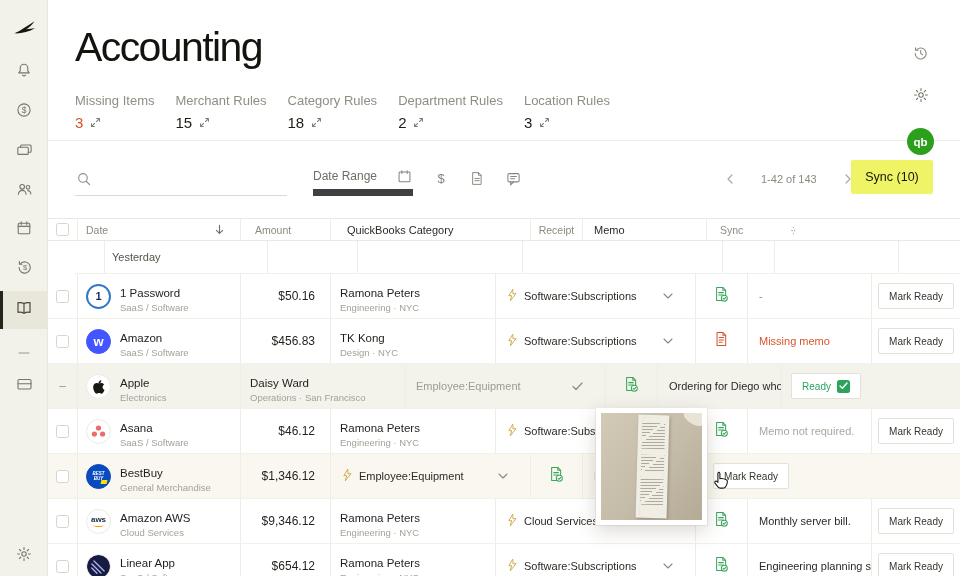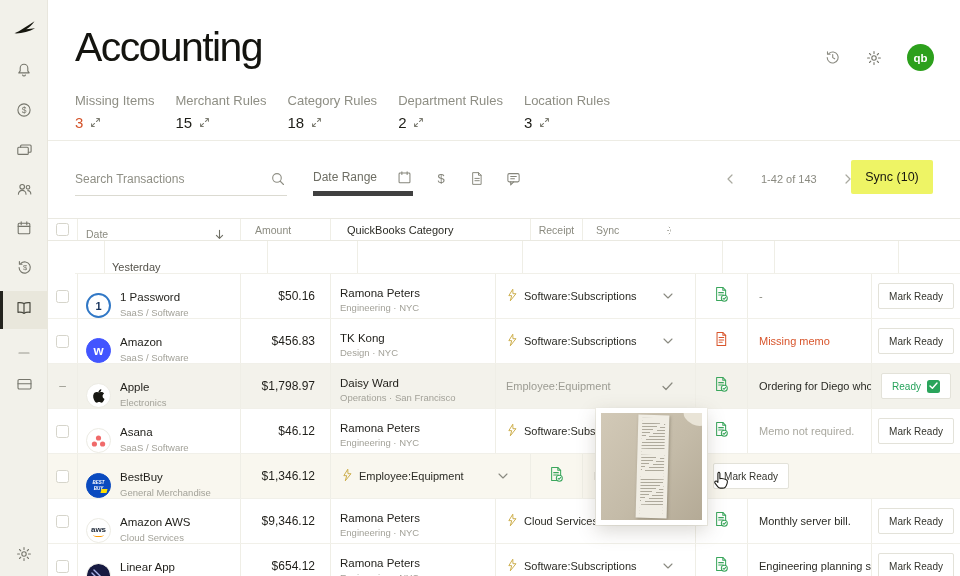--- a/index.html
+++ b/index.html
@@ -7,48 +7,48 @@
   body { font-family:"Liberation Sans", sans-serif; background:#fff; position:relative; color:#1f1f1a; }
 
   
   .sidebar { position:absolute; left:0; top:0; width:48px; height:576px; background:#f2f1ea; border-right:1px solid #e8e6dd; z-index:10; }
   .side-item { position:absolute; left:0; width:48px; height:38px; display:flex; align-items:center; justify-content:center; }
   .side-item.active { background:#e9e7dc; }
   .side-item.active::before { content:""; position:absolute; left:0; top:0; width:3px; height:100%; background:#23231d; }
 
   
   .page-title { position:absolute; left:75px; top:24px; font-size:41px; font-weight:400; letter-spacing:-1.6px; color:#14140f; z-index:2; }
-  .top-actions { position:absolute; right:26px; top:44px; display:flex; align-items:center; gap:24px; z-index:2; }
+  .top-actions { position:absolute; right:26px; top:44px; display:flex; align-items:center; gap:24px; z-index:2;flex-direction:column; }
   .qb-badge { width:27px; height:27px; border-radius:50%; background:#2ca01c; color:#fff; font-weight:700; font-size:11.5px; display:flex; align-items:center; justify-content:center; letter-spacing:0; }
   .icon-btn { display:flex; align-items:center; justify-content:center; width:18px; height:18px; }
 
   
   .stats { position:absolute; left:75px; top:93px; display:flex; gap:21px; z-index:2; }
   .stat-label { font-size:13px; color:#8e8e84; margin-bottom:6px; white-space:nowrap; }
   .stat-value { font-size:15px; color:#1d1d17; display:flex; align-items:center; gap:7px; }
   .stat-value.hl { color:#d4532a; }
   .divider { position:absolute; left:48px; right:0; top:140px; height:1px; background:#edece4; }
 
   
   .search-box { position:absolute; left:75px; top:163px; width:212px; height:33px; border-bottom:1px solid #dbdad1; display:flex; align-items:center; z-index:2; }
   .search-box input { border:0; outline:0; background:transparent; flex:1; font-family:inherit; font-size:12px; color:#3a3a33; }
   .search-box input::placeholder { color:#8f8f85; }
-  .date-box { position:absolute; left:313px; top:163px; width:100px; height:33px; border-bottom:5px solid #404040; display:flex; align-items:center; justify-content:space-between; font-size:12px; color:#6e6e64; z-index:2; }
+  .date-box { position:absolute; left:313px; top:163px; width:100px; height:33px; border-bottom:7px solid #404040; display:flex; align-items:center; justify-content:space-between; font-size:12px; color:#6e6e64; z-index:2; }
   .tool-icons { position:absolute; left:432px; top:163px; height:30px; display:flex; align-items:center; gap:18px; z-index:2; }
   .dollar-glyph { font-size:13px; color:#85857b; }
   .pagination { position:absolute; left:727px; top:167px; height:24px; display:flex; align-items:center; gap:28px; font-size:11px; color:#8a8a80; z-index:2; }
   .pg-chev { color:#a9a99f; font-size:13px; display:flex; }
   .sync-btn { position:absolute; left:851px; top:160px; width:82px; height:34px; background:#eef465; border:0; border-radius:2px; font-family:inherit; font-size:12.5px; color:#16160f; z-index:2; cursor:pointer; }
 
   
   .table { position:absolute; left:48px; top:218px; width:912px; z-index:1; }
   .cell { border-right:1px solid #efeee6; display:flex; align-items:center; overflow:hidden; }
   .cell:last-child { border-right:0; }
   .c0 { width:30px; justify-content:center; flex:none; }
-  .c1 { width:163px; padding-left:8px; gap:9px; flex:none;align-items:flex-end; }
+  .c1 { width:163px; padding-left:8px; gap:9px; flex:none; }
   .c2 { width:90px; justify-content:flex-end; padding-right:15px; font-size:12px; color:#201f1a; flex:none; }
   .c3 { width:165px; padding-left:9px; flex-direction:column; align-items:flex-start; justify-content:center; gap:3px; flex:none; }
   .c4 { width:200px; padding-left:10px; gap:7px; font-size:11px; color:#2b2b25; flex:none; }
   .c4 .chev { margin-left:auto; margin-right:22px; display:flex; }
   .c4.locked { color:#9c9c93; }
   .c5 { width:52px; justify-content:center; flex:none; }
   .c6 { width:124px; padding-left:11px; font-size:11px; color:#2b2b25; white-space:nowrap; flex:none; }
   .c6.memo-missing { color:#d8552c; }
   .c6.memo-muted { color:#a9a89f; }
   .c6.memo-dash { color:#8a8a80; }
@@ -255,21 +255,20 @@
             <g stroke="#7c7c72" fill="none" stroke-width="1.1" stroke-linecap="round" stroke-linejoin="round">
               <path d="M7 5 10.3 1.7M7.3 1.7h3v3M5 7 1.7 10.3M1.7 7.3v3h3"></path>
             </g>
           </svg></span>
        </div>
      </div>
   </div>
 <div class="divider"></div>
 
 <div class="search-box">
-  <input type="text" placeholder="Search Transactions" style="">
   <span class="icon-btn" id="ic-search">
       <svg width="14" height="14" viewBox="0 0 15 15">
         <g stroke="#8f8f85" fill="none" stroke-width="1.2" stroke-linecap="round">
           <circle cx="6.4" cy="6.4" r="4.6"></circle>
           <line x1="9.9" y1="9.9" x2="13.4" y2="13.4"></line>
         </g>
       </svg>
     </span>
 </div>
 <div class="date-box">
@@ -327,20 +326,21 @@
    <div class="cell c1">Date<span class="sort-arrow">
           <svg width="9" height="11" viewBox="0 0 9 11">
             <g stroke="#6f6f65" fill="none" stroke-width="1.1" stroke-linecap="round" stroke-linejoin="round">
               <path d="M4.5 1.2v8M1.4 6.4 4.5 9.4 7.6 6.4"></path>
             </g>
           </svg>
         </span></div>
    <div class="cell c2">Amount</div>
    <div class="cell c4">QuickBooks Category</div>
    <div class="cell c5">Receipt</div>
+   <div class="cell c6">Memo</div>
    <div class="cell c7">Sync<span class="hdr-gear">
           <svg width="13" height="13" viewBox="0 0 16 16">
             <g stroke="#9a9a90" fill="none" stroke-width="1.2">
               <circle cx="8" cy="8" r="2.2"></circle>
               <path d="M8 1.6v1.9M8 12.5v1.9M14.4 8h-1.9M3.5 8H1.6M12.5 3.5 11.2 4.8M4.8 11.2 3.5 12.5M12.5 12.5 11.2 11.2M4.8 4.8 3.5 3.5"></path>
             </g>
           </svg>
         </span></div>
     </div>
   <div id="tbody">
@@ -446,21 +446,20 @@
          <span class="logo">
             <svg width="13" height="15" viewBox="0 0 14 17">
               <path d="M9.3 4.1c.6-.7 1-1.7.9-2.7-.9.1-1.9.6-2.5 1.3-.6.6-1 1.6-.9 2.6 1 .1 1.9-.5 2.5-1.2zM11.6 9.1c0-2 1.6-2.9 1.7-3-.9-1.3-2.3-1.5-2.8-1.5-1.2-.1-2.4.7-3 .7-.6 0-1.6-.7-2.6-.7-1.3 0-2.6.8-3.3 2-1.4 2.4-.4 6 1 8 .7 1 1.5 2 2.5 2 1 0 1.4-.6 2.6-.6 1.2 0 1.6.6 2.6.6 1.1 0 1.8-1 2.4-1.9.8-1.1 1.1-2.2 1.1-2.2s-2.2-.9-2.2-3.4z" fill="#181813"></path>
             </svg>
           </span>
          <span class="mtxt">
            <span class="mname">Apple</span>
            <span class="msub">Electronics</span>
          </span>
        </div>
-       <div class="cell c2">$1,798.97</div>
        <div class="cell c3">
          <span class="mname">Daisy Ward</span>
          <span class="msub">Operations · San Francisco</span>
        </div>
        <div class="cell c4 locked">
          <span>Employee:Equipment</span>
           <span class="chev">
             <svg width="11" height="9" viewBox="0 0 11 9">
               <polyline points="1,4.5 4,7.5 10,1" stroke="#8a8a80" fill="none" stroke-width="1.2" stroke-linecap="round" stroke-linejoin="round"></polyline>
             </svg>

